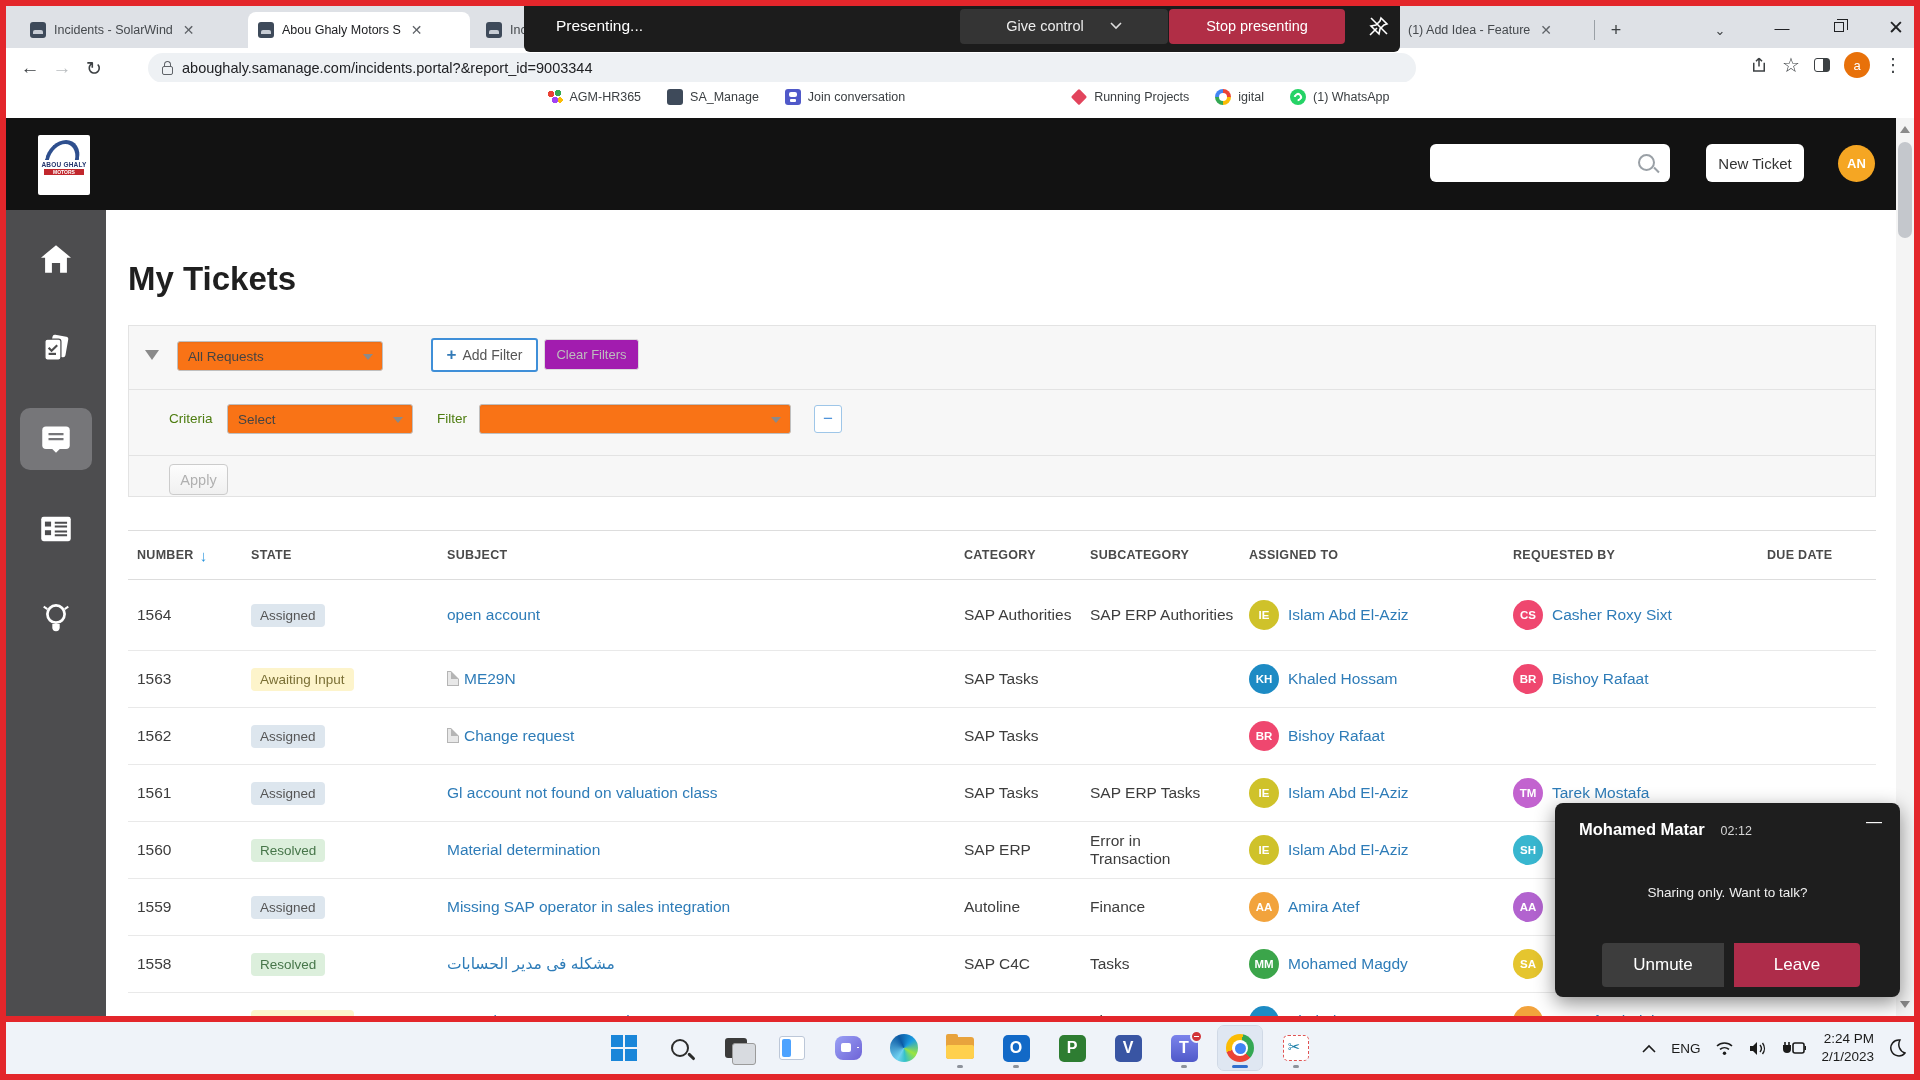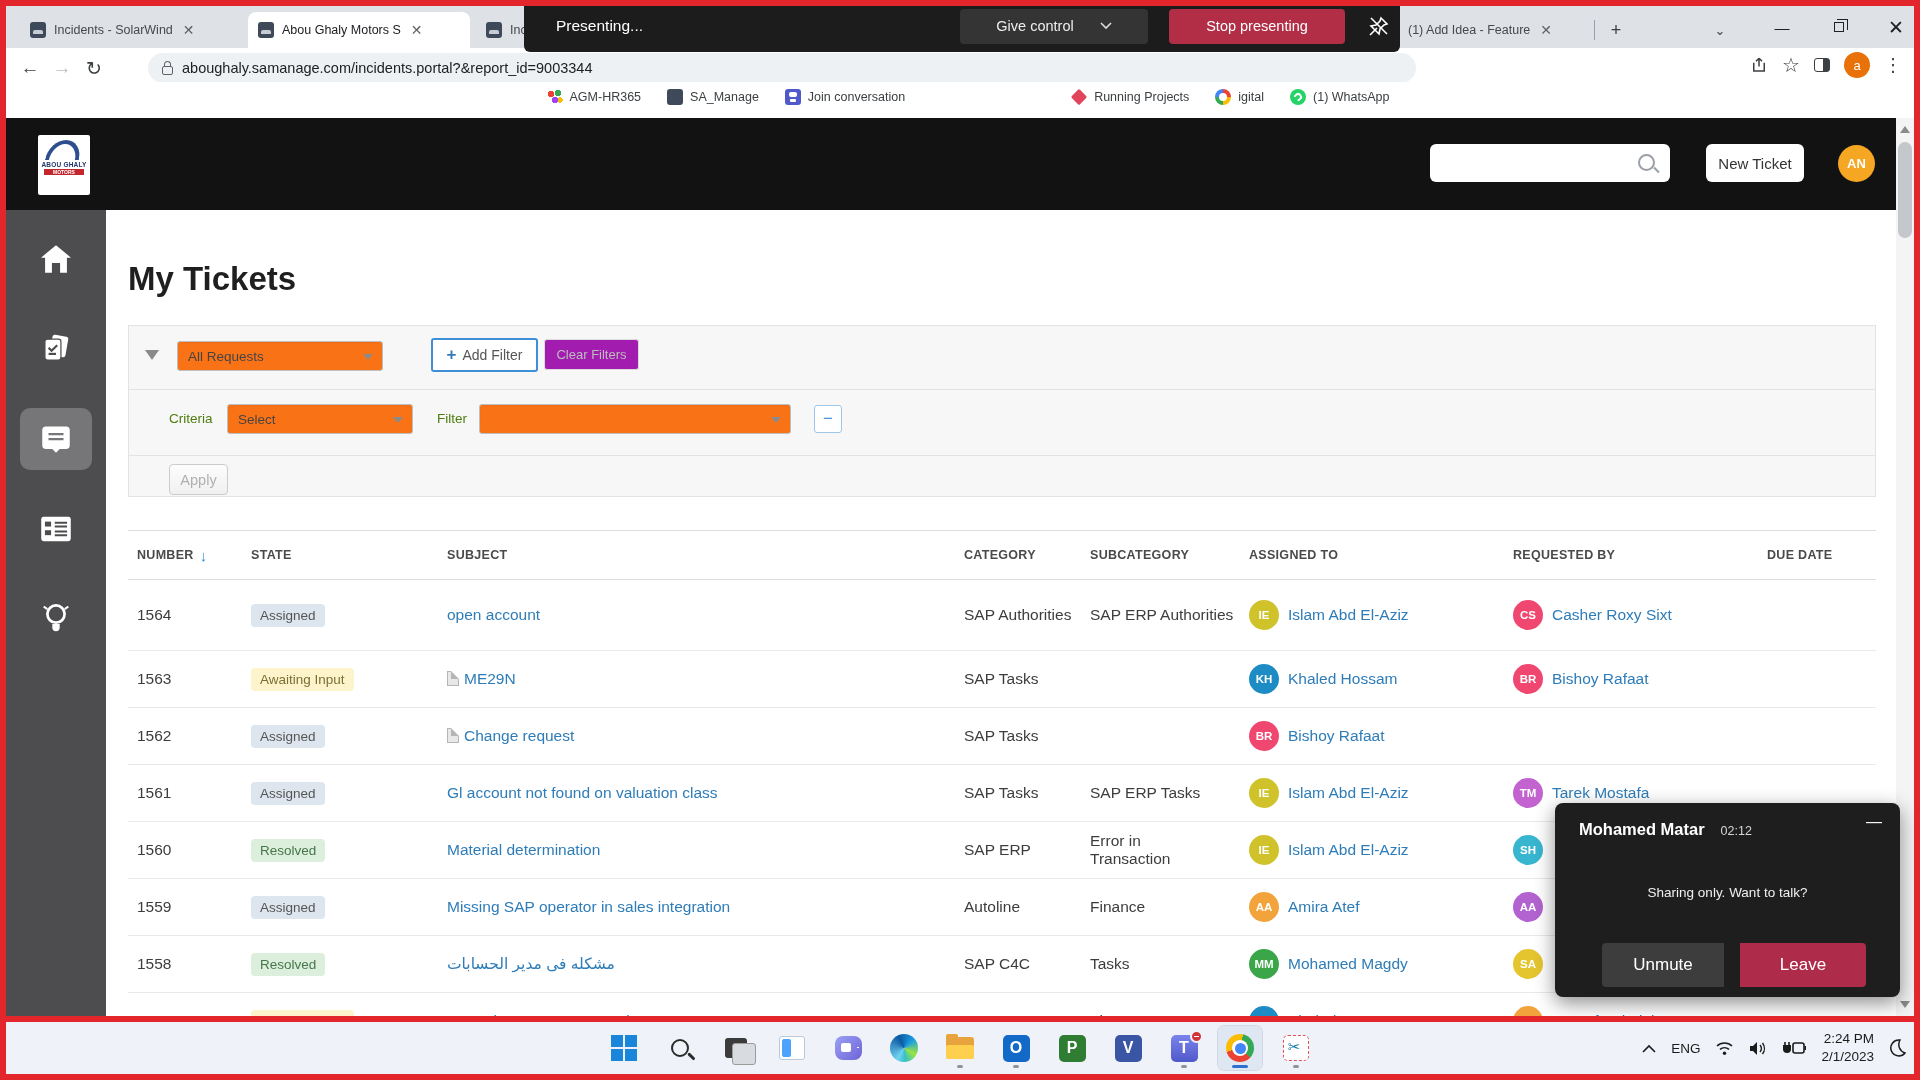--- a/index.html
+++ b/index.html
@@ -46,21 +46,21 @@
   .bm-ic.teams:after { content:""; position:absolute; left:4px; top:3px; width:8px; height:5px; background:#fff; border-radius:2px; box-shadow:0 6px 0 -1px #fff; }
   .bm-ic.diamond { background:#e2445c; transform:rotate(45deg) scale(.72); border-radius:2px; }
   .bm-ic.google { border-radius:50%; background:conic-gradient(#ea4335 0 25%,#fbbc04 0 50%,#34a853 0 75%,#4285f4 0 100%); }
   .bm-ic.google:after { content:""; position:absolute; inset:4px; border-radius:50%; background:#fff; }
   .bm-ic.wa { border-radius:50%; background:#25d366; }
   .bm-ic.wa:after { content:""; position:absolute; inset:4px; border:2px solid #fff; border-radius:50%; border-left-color:transparent; transform:rotate(-40deg); }
 
   
   #presenting { position:absolute; left:524px; top:0; width:876px; height:52px; background:#1c1c1c; border-radius:0 0 6px 6px; z-index:50; display:flex; align-items:center; color:#fff; }
   #presenting .p-label { position:absolute; left:32px; font-size:15.5px; }
-  #give-control { position:absolute; left:436px; width:188px; height:35px; background:#343434; border-radius:4px; color:#eee; font-size:14.5px; display:flex; align-items:center; justify-content:center; gap:26px; }
+  #give-control { position:absolute; left:436px; width:208px; height:35px; background:#343434; border-radius:4px; color:#eee; font-size:14.5px; display:flex; align-items:center; justify-content:center; gap:26px; }
   #stop-presenting { position:absolute; left:645px; width:176px; height:35px; background:#b12e46; border-radius:4px; color:#fff; font-size:14.5px; display:flex; align-items:center; justify-content:center; }
   #unpin { position:absolute; left:843px; width:24px; height:24px; }
 
   
   #app-header { position:absolute; left:6px; top:118px; width:1908px; height:92px; background:#121212; }
   #agm-logo { position:absolute; left:32px; top:17px; width:52px; height:60px; background:#fff; border-radius:2px; text-align:center; overflow:hidden; }
   #agm-logo .swoosh { display:block; margin:5px auto 1px; width:34px; height:20px; border:4px solid #2e4f8e; border-bottom:none; border-radius:50% 50% 0 0/100% 100% 0 0; transform:skewX(-12deg); }
   #agm-logo .l1 { display:block; font-size:6.5px; font-weight:700; color:#23356d; letter-spacing:.2px; }
   #agm-logo .l2 { display:block; font-size:5px; font-weight:700; color:#fff; background:#c1272d; margin:1px 6px 0; }
   #hdr-search { position:absolute; left:1424px; top:26px; width:240px; height:38px; background:#fff; border:none; border-radius:6px; padding:0 34px 0 12px; font-size:14px; }
@@ -120,21 +120,21 @@
   .scroll-arrow.up { top:8px; border-bottom:7px solid #8a8a8a; }
   .scroll-arrow.down { bottom:8px; border-top:7px solid #8a8a8a; }
 
   
   #call-popup { position:absolute; left:1555px; top:803px; width:345px; height:194px; background:#1e1e1e; border-radius:8px; z-index:60; box-shadow:0 6px 20px rgba(0,0,0,.45); color:#fff; }
   #call-popup .cp-head { position:absolute; left:24px; top:17px; display:flex; align-items:baseline; gap:16px; }
   #call-popup .cp-name { font-size:16.5px; font-weight:700; }
   #call-popup .cp-time { font-size:12.5px; color:#d6d6d6; }
   #call-popup .cp-min { position:absolute; right:18px; top:10px; color:#fff; font-size:16px; }
   #call-popup .cp-msg { position:absolute; left:0; top:82px; width:100%; text-align:center; font-size:13.5px; color:#f0f0f0; }
-  #call-popup .cp-btns { position:absolute; left:47px; top:140px; display:flex; gap:16px; }
+  #call-popup .cp-btns { position:absolute; left:47px; top:140px; display:flex; gap:10px; }
   .cp-btn { height:44px; border-radius:4px; font-size:17px; color:#fff; display:flex; align-items:center; justify-content:center; }
   #btn-unmute { width:122px; background:#3d3d3d; border-radius:4px 0 0 4px; }
   #btn-leave { width:126px; background:#ae2c4a; border-radius:0 4px 4px 0; }
 
   
   #taskbar { position:absolute; left:0; top:1022px; width:1920px; height:52px; background:#eff3f9; z-index:90; }
   #tb-center { position:absolute; left:50%; top:0; transform:translateX(-50%); height:52px; display:flex; align-items:center; gap:12px; }
   .tb-slot { width:44px; height:44px; display:flex; align-items:center; justify-content:center; position:relative; border-radius:6px; }
   .tb-slot.active-app { background:#dfe7f2; outline:1px solid #d0d9e6; }
   .run-dot { position:absolute; bottom:2px; left:50%; transform:translateX(-50%); width:6px; height:3px; border-radius:2px; background:#8d929b; }

